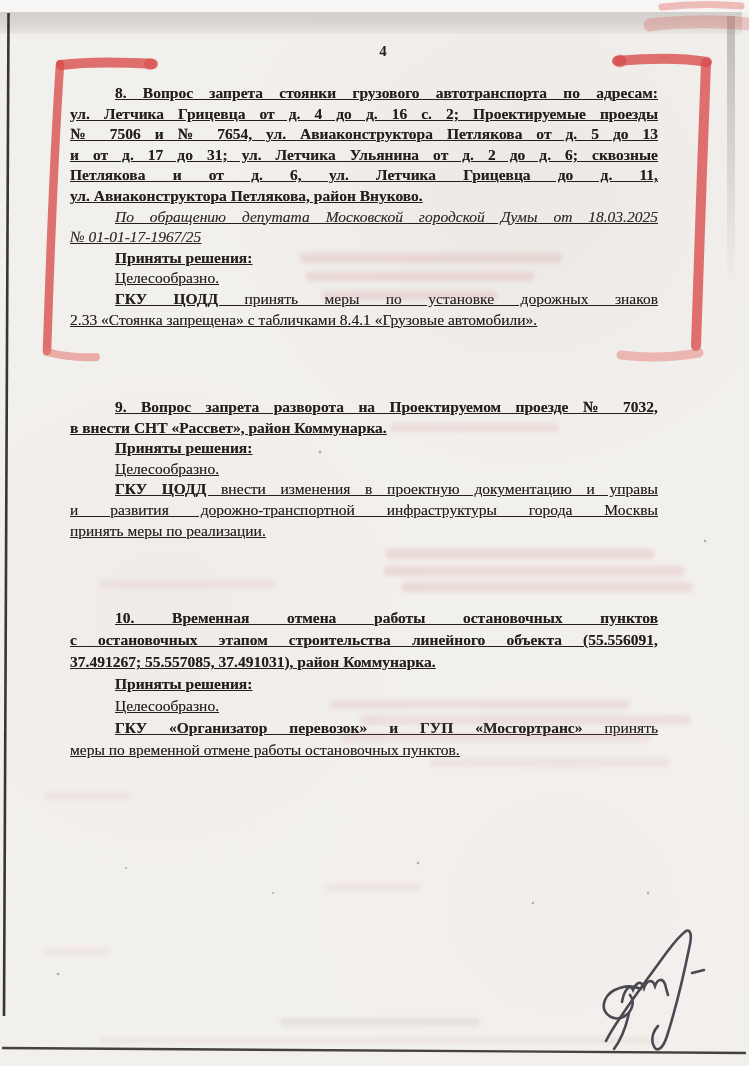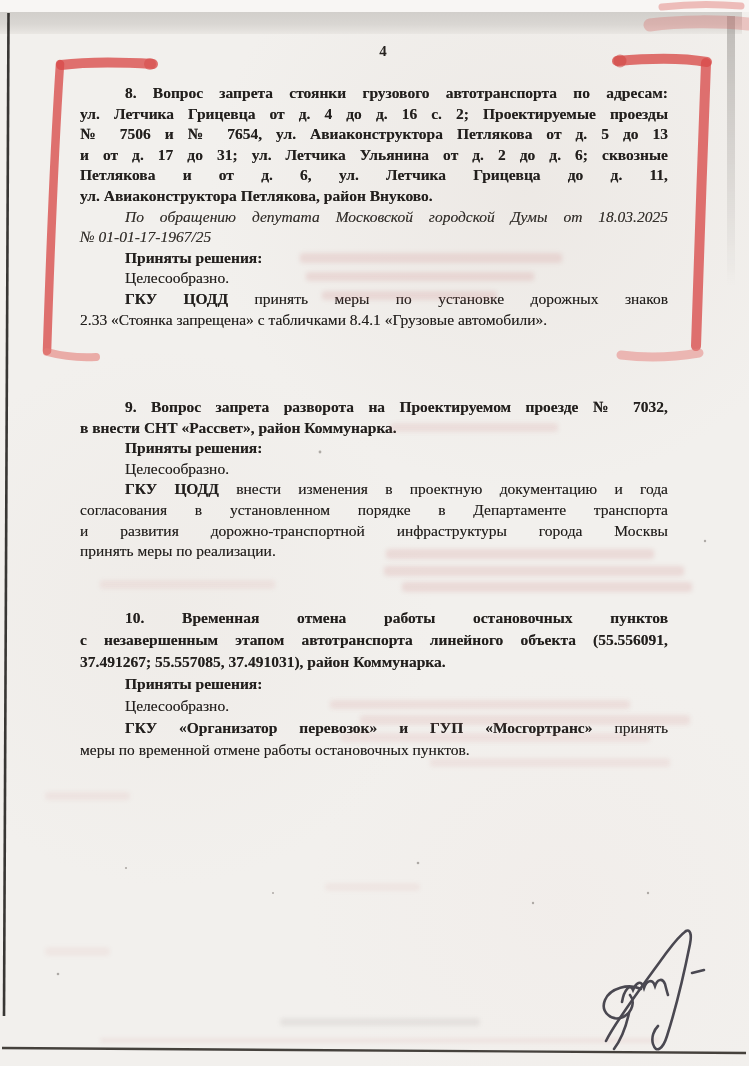--- a/index.html
+++ b/index.html
@@ -17,21 +17,21 @@
     background:linear-gradient(180deg,#ccc9c5 0%,#d5d2ce 55%,#e8e5e1 100%);
     opacity:.85;}
   .right-edge{position:absolute;left:727px;top:16px;width:8px;height:270px;
     background:linear-gradient(180deg,rgba(148,144,140,.55),rgba(148,144,140,0));
     filter:blur(.6px);}
   .page-number{position:absolute;left:0;top:43px;width:749px;padding-left:18px;
     box-sizing:border-box;text-align:center;font-size:15px;font-weight:700;
     color:#26221f;letter-spacing:1px;}
   .content{position:absolute;left:64px;width:588px;color:#221f1d;
     font-size:15.5px;text-shadow:0 0 .5px rgba(42,38,34,.55);}
-  .sec{position:absolute;left:16px;width:588px;}
+  .sec{position:absolute;left:6px;width:588px;text-decoration:underline;}
   .sec0{top:83px;line-height:20.6px;}
   .sec1{top:397px;line-height:20.6px;}
   .sec2{top:607px;line-height:22px;}
   .line{white-space:normal;}
   .line.justify{text-align:justify;text-align-last:justify;}
   .line.indent{text-indent:45px;}
   .b{font-weight:700;}
   .i{font-style:italic;font-weight:400;color:#34302c;}
   .smudge{position:absolute;background:rgba(206,128,128,.20);filter:blur(2px);
     border-radius:3px;}
@@ -61,28 +61,27 @@
         <div class="line indent"><span class="b">Приняты решения:</span></div>
         <div class="line indent"><span>Целесообразно.</span></div>
         <div class="line indent justify"><span class="b">ГКУ ЦОДД </span><span>принять меры по установке дорожных знаков</span></div>
         <div class="line"><span>2.33 «Стоянка запрещена» с табличками 8.4.1 «Грузовые автомобили».</span></div>
       </div>
     <div class="sec sec1">
         <div class="line indent justify"><span class="b">9. Вопрос запрета разворота на Проектируемом проезде № 7032,</span></div>
         <div class="line"><span class="b">в внести СНТ «Рассвет», район Коммунарка.</span></div>
         <div class="line indent"><span class="b">Приняты решения:</span></div>
         <div class="line indent"><span>Целесообразно.</span></div>
-        <div class="line indent justify"><span class="b">ГКУ ЦОДД </span><span>внести изменения в проектную документацию и года</span></div>
-        <div class="line justify"><span>согласования в установленном порядке в Департаменте транспорта</span></div>
+        <div class="line indent justify"><span class="b">ГКУ ЦОДД </span><span>внести изменения в проектную документацию и управы</span></div>
         <div class="line justify"><span>и развития дорожно-транспортной инфраструктуры города Москвы</span></div>
         <div class="line"><span>принять меры по реализации.</span></div>
       </div>
     <div class="sec sec2">
         <div class="line indent justify"><span class="b">10. Временная отмена работы остановочных пунктов</span></div>
-        <div class="line justify"><span class="b">с незавершенным этапом автотранспорта линейного объекта (55.556091,</span></div>
+        <div class="line justify"><span class="b">с остановочных этапом строительства линейного объекта (55.556091,</span></div>
         <div class="line"><span class="b">37.491267; 55.557085, 37.491031), район Коммунарка.</span></div>
         <div class="line indent"><span class="b">Приняты решения:</span></div>
         <div class="line indent"><span>Целесообразно.</span></div>
         <div class="line indent justify"><span class="b">ГКУ «Организатор перевозок» и ГУП «Мосгортранс» </span><span>принять</span></div>
         <div class="line"><span>меры по временной отмене работы остановочных пунктов.</span></div>
       </div>
   </div>
 
   <div class="smudge" style="left:300px;top:253px;width:262px;height:10px;"></div>
   <div class="smudge" style="left:306px;top:272px;width:228px;height:9px;"></div>

